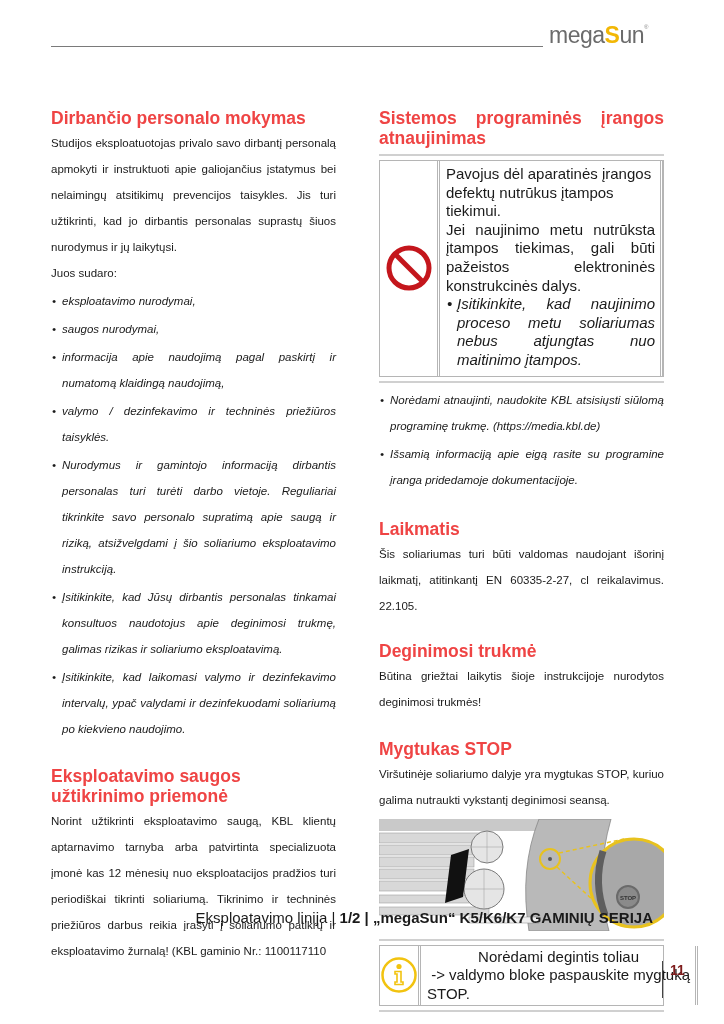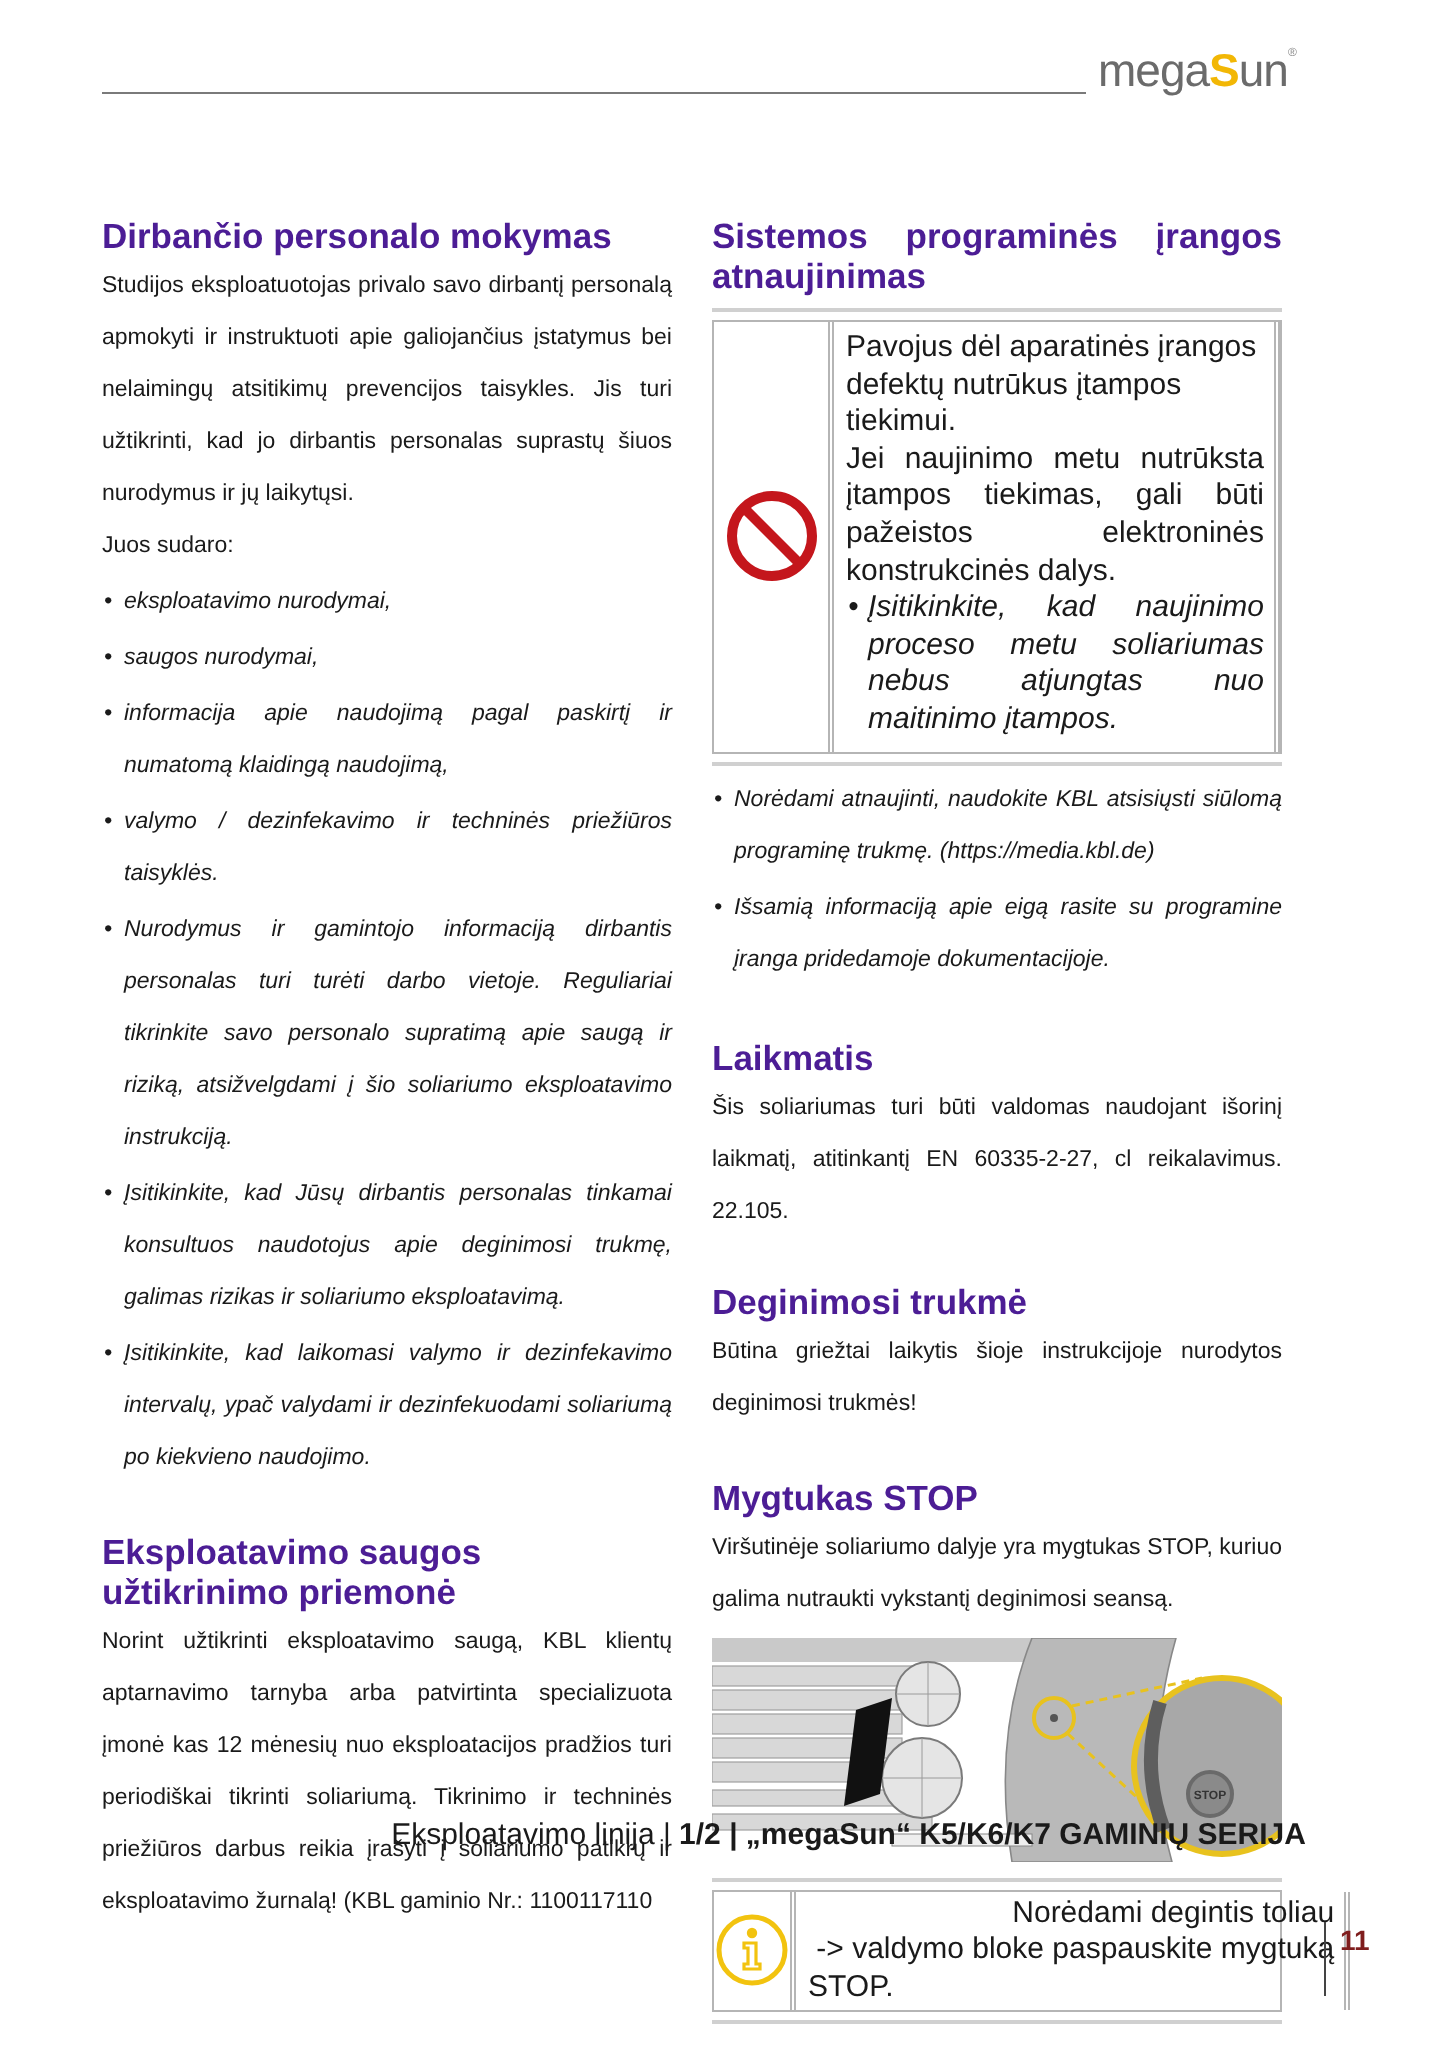--- a/index.html
+++ b/index.html
@@ -6,23 +6,23 @@
   html, body { width: 724px; height: 1024px; background: #ffffff; overflow: hidden; }
   body { position: relative; font-family: "Liberation Sans", sans-serif; color: #1a1a1a; }
 
   .header-line { position: absolute; left: 51px; top: 46px; width: 492px; height: 1px; background: #7a7a7a; }
   .logo { position: absolute; left: 549px; top: 22px; font-size: 23px; color: #6b6b6b; letter-spacing: -0.5px; font-family: "Liberation Sans", sans-serif; }
   .logo .s { color: #f2b705; font-weight: bold; }
   .logo .reg { font-size: 6px; vertical-align: top; position: relative; top: 2px; color: #888; }
 
   .col { position: absolute; width: 285px; }
   .col-left { left: 51px; top: 108px; }
-  .col-right { left: 356px; top: 108px; }
+  .col-right { left: 379px; top: 108px; }
 
-  h2 { color: #4c1d95; font-size: 17.5px; font-weight: bold; line-height: 20px; }
+  h2 { color: #ef4444; font-size: 17.5px; font-weight: bold; line-height: 20px; }
   .h2-justify { text-align: justify; text-align-last: justify; }
 
   p, li { font-size: 11.5px; line-height: 26px; text-align: justify; }
   ul { list-style: none; font-style: italic; }
   ul li { position: relative; padding-left: 11px; margin-top: 2px; }
   ul li::before { content: "•"; position: absolute; left: 1px; top: 0; }
 
   .section-gap { height: 26px; }
 
   .notice-box { margin-top: 6px; border-top: 2px solid #d0d0d0; border-bottom: 2px solid #d0d0d0; padding: 4px 0; }
@@ -168,21 +168,21 @@
     <div class="notice-box" style="margin-top:8px">
       <div class="notice-inner">
         <div class="icon-cell">
           <svg width="38" height="38" viewBox="0 0 38 38">
             <circle cx="19" cy="19" r="16.5" fill="#ffffff" stroke="#f2c30f" stroke-width="2.5"></circle>
             <circle cx="19" cy="10.5" r="2.6" fill="#f2c30f"></circle>
             <path d="M15 15.5 H21 V26 H23 V28.5 H15 V26 H17 V18 H15 Z" fill="#ffffff" stroke="#f2c30f" stroke-width="1.6"></path>
           </svg>
         </div>
         <div class="text-cell" style="padding-top:2px;padding-bottom:2px">
-          <p style="text-align:right">Norėdami degintis toliau</p>
+          <p style="text-align:center">Norėdami degintis toliau</p>
           <p style="text-align:left;white-space:pre"> -&gt; valdymo bloke paspauskite mygtuką</p>
           <p style="text-align:left">STOP.</p>
         </div>
       </div>
     </div>
   </section>
 </div>
 
 <div class="footer"><span>Eksploatavimo linija | </span><b>1/2 | „megaSun“ K5/K6/K7 GAMINIŲ SERIJA</b></div>
 <div class="footer-divider"></div>

